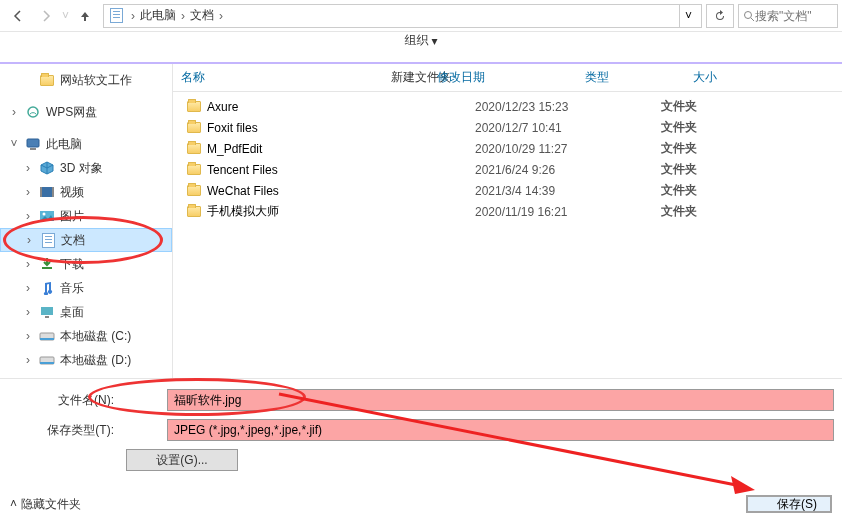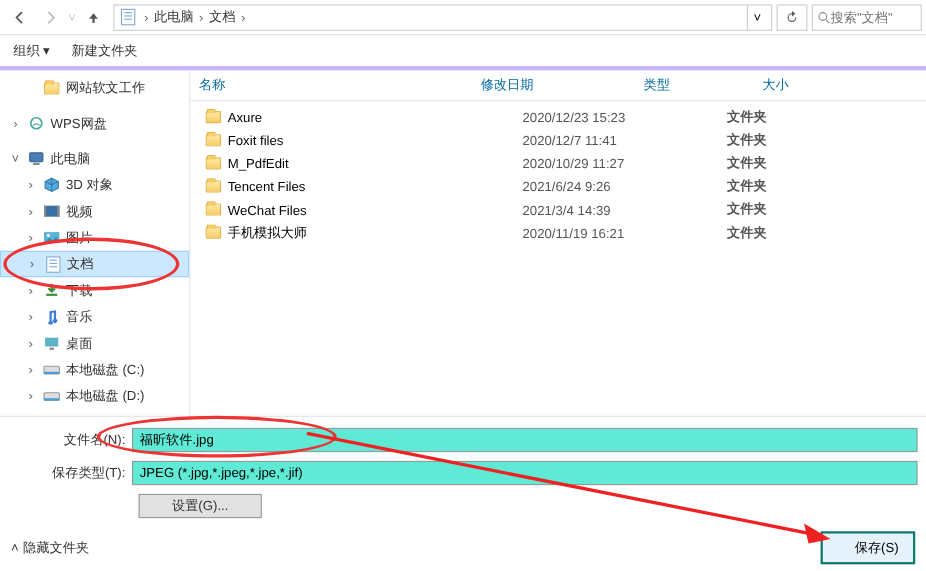--- a/index.html
+++ b/index.html
@@ -13,21 +13,21 @@
 .breadcrumb { flex: 1; display: flex; align-items: center; height: 24px; border: 1px solid #ccc; margin: 0 4px; padding: 0 4px; }
 .bc-icon { width: 16px; height: 16px; display: flex; align-items: center; justify-content: center; margin-right: 4px; }
 .bc-sep { color: #666; margin: 0 3px; }
 .bc-item { color: #333; padding: 0 2px; }
 .bc-dropdown { width: 18px; height: 22px; border-left: 1px solid #ccc; display: flex; align-items: center; justify-content: center; margin-left: auto; }
 .refresh-btn { width: 28px; height: 24px; border: 1px solid #ccc; display: flex; align-items: center; justify-content: center; margin-right: 4px; }
 .search-box { width: 100px; height: 24px; border: 1px solid #ccc; display: flex; align-items: center; padding: 0 4px; }
 .search-box input { border: none; outline: none; width: 70px; color: #999; }
 
 
-.toolbar { height: 32px; display: flex; align-items: center; padding: 0 12px; border-bottom: 4px solid #c4b5fd; gap: 20px; }
+.toolbar { height: 32px; display: flex; align-items: center; padding: 0 12px; border-bottom: 2px solid #c4b5fd; gap: 20px; flex-direction: column; }
 .tool-item { color: #333; display: flex; align-items: center; gap: 3px; }
 
 
 .main { display: flex; height: 314px; }
 .sidebar { width: 172px; padding: 4px 0; overflow: hidden; }
 .tree-item { display: flex; align-items: center; height: 24px; padding-left: 8px; gap: 4px; }
 .tree-item.l2 { padding-left: 22px; }
 .tree-item.selected { background: #cce8ff; border: 1px solid #99d1ff; }
 .tree-arrow { width: 12px; display: flex; justify-content: center; color: #666; }
 .tree-icon { width: 18px; height: 16px; display: flex; align-items: center; justify-content: center; }
@@ -41,28 +41,28 @@
 .col-type { width: 108px; }
 .col-size { flex: 1; }
 .file-list { padding: 4px 0; }
 .file-row { display: flex; align-items: center; height: 21px; gap: 38px; }
 .file-row .fname { width: 256px; display: flex; align-items: center; gap: 6px; padding-left: 14px; }
 .file-row .fdate { width: 148px; color: #555; padding-left: 8px; }
 .file-row .ftype { width: 108px; color: #555; padding-left: 8px; font-weight: bold; }
 
 
 .bottom { border-top: 1px solid #e5e5e5; padding: 10px 8px 8px 8px; height: 141px; position: relative; }
-.form-row { display: flex; align-items: center; margin-bottom: 8px; }
+.form-row { display: flex; align-items: center; margin-bottom: 8px; gap: 47px; }
 .form-label { width: 112px; text-align: right; padding-right: 6px; color: #333; }
-.form-input { flex: 1; height: 22px; border: 1px solid #999; padding: 0 6px; background: #5eead4; }
+.form-input { flex: 1; height: 22px; border: 1px solid #999; padding: 0 6px; background: #fca5a5; }
 .btn { height: 22px; padding: 0 14px; border: 1px solid #999; background: #e1e1e1; display: flex; align-items: center; justify-content: center; color: #333; }
 .btn-row { margin-left: 118px; margin-top: 4px; }
 .footer { position: absolute; bottom: 6px; left: 0; right: 0; display: flex; align-items: center; padding: 0 10px; }
 .hide-folders { display: flex; align-items: center; gap: 4px; color: #333; }
-.save-btn { margin-left: auto; min-width: 86px; border: 2px solid #0f766e; background: #e5f1fb; height: 30px; display:flex;align-items:center;justify-content:center;padding-left:16px; }
+.save-btn { margin-left: auto; min-width: 86px; border: 2px solid #a3a3a3; background: #e5f1fb; height: 18px; display:flex;align-items:center;justify-content:center;padding-left:16px; }
 
 
 .anno-ellipse { position: absolute; border: 3px solid #e33; border-radius: 50%; pointer-events: none; }
 .anno-arrow { position: absolute; pointer-events: none; }
 
 
 .folder-glyph { width: 14px; height: 11px; background: linear-gradient(#ffe9a6, #f7ce67); border: 1px solid #e0b84c; border-radius: 1px; position: relative; }
 .folder-glyph::before { content: ""; position: absolute; top: -3px; left: 0; width: 6px; height: 3px; background: #f7ce67; border: 1px solid #e0b84c; border-bottom: none; border-radius: 1px 1px 0 0; }
 .doc-icon { width: 13px; height: 15px; background: #fff; border: 1px solid #7aa9d6; position: relative; }
 .doc-icon::after { content:""; position:absolute; top:2px; left:2px; right:2px; height:1px; background:#7aa9d6; box-shadow: 0 3px 0 #7aa9d6, 0 6px 0 #7aa9d6; }
@@ -254,21 +254,21 @@
             <span>Axure</span>
           </div>
           <div class="fdate">2020/12/23 15:23</div>
           <div class="ftype">文件夹</div>
         </div>
         <div class="file-row">
           <div class="fname">
             <span class="folder-glyph"></span>
             <span>Foxit files</span>
           </div>
-          <div class="fdate">2020/12/7 11:41</div>
+          <div class="fdate">2020/12/7 10:41</div>
           <div class="ftype">文件夹</div>
         </div>
         <div class="file-row">
           <div class="fname">
             <span class="folder-glyph"></span>
             <span>M_PdfEdit</span>
           </div>
           <div class="fdate">2020/10/29 11:27</div>
           <div class="ftype">文件夹</div>
         </div>

